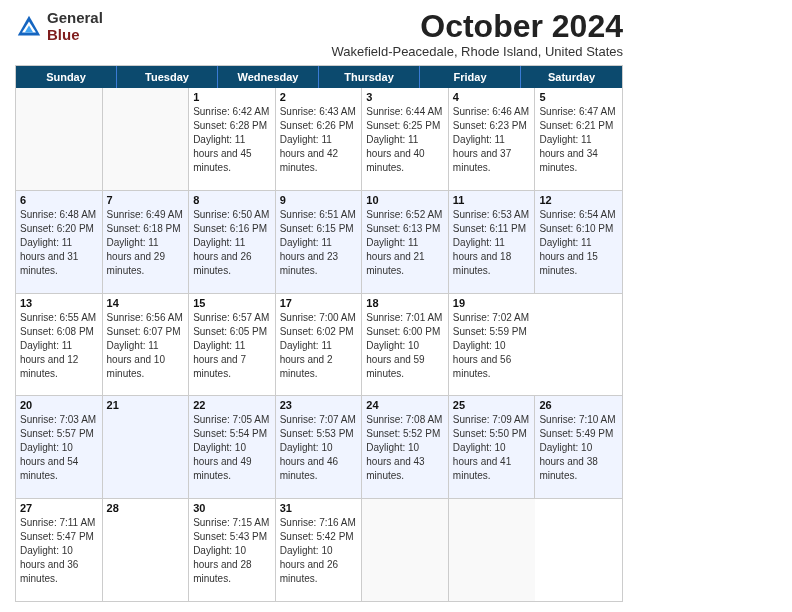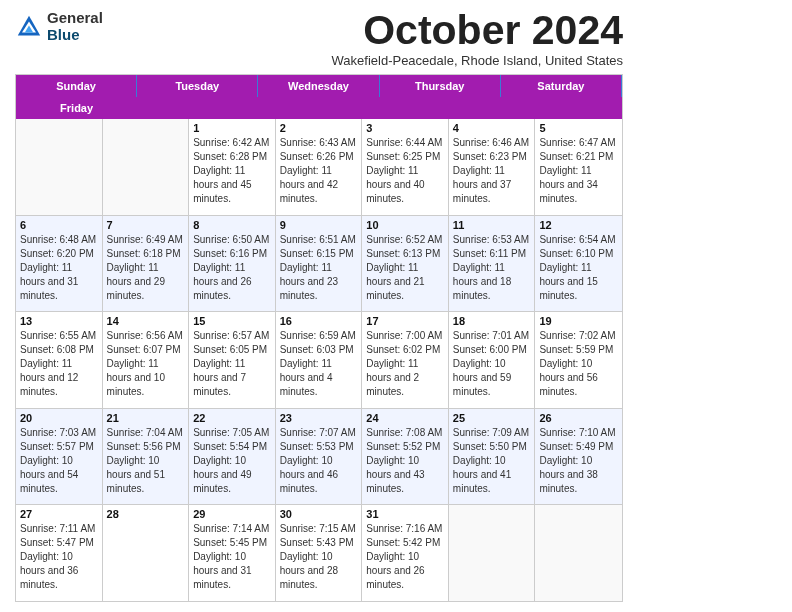--- a/index.html
+++ b/index.html
@@ -27,49 +27,49 @@
       display: flex;
       align-items: center;
       gap: 4px;
     }
     .logo-text {
       font-size: 15px;
       font-weight: bold;
       line-height: 1.1;
     }
     .logo-text .general { color: #333; }
-    .logo-text .blue { color: #0c4a6e; }
+    .logo-text .blue { color: #7f1d1d; }
     .logo-icon {
       width: 28px;
       height: 28px;
     }
     .title-area {
       text-align: right;
     }
     .month-title {
-      font-size: 41px;
+      font-size: 32px;
       font-weight: bold;
       color: #222;
       line-height: 1;
     }
     .subtitle {
       font-size: 13px;
       color: #333;
       margin-top: 2px;
     }
     .calendar {
       flex: 1;
       display: flex;
       flex-direction: column;
       border: 1px solid #ccc;
     }
     .cal-header {
       display: grid;
-      grid-template-columns: repeat(5, 1fr);
-      background: #a21caf;
+      grid-template-columns: repeat(6, 1fr);
+      background: #0c4a6e;
     }
     .cal-header-cell {
       color: #fff;
       font-size: 11px;
       font-weight: bold;
       text-align: center;
       padding: 5px 2px;
       border-right: 1px solid #3a7bd5;
     }
     .cal-header-cell:last-child { border-right: none; }
@@ -129,22 +129,22 @@
       <div class="subtitle">Wakefield-Peacedale, Rhode Island, United States</div>
     </div>
   </div>
 
   <div class="calendar">
     <div class="cal-header">
     <div class="cal-header-cell">Sunday</div>
         <div class="cal-header-cell">Tuesday</div>
         <div class="cal-header-cell">Wednesday</div>
         <div class="cal-header-cell">Thursday</div>
+        <div class="cal-header-cell">Friday</div>
         <div class="cal-header-cell">Saturday</div>
-        <div class="cal-header-cell">Friday</div>
       </div>
     <div class="cal-body">
     <div class="cal-row">
           <div class="cal-cell empty"></div>
           <div class="cal-cell empty"></div>
           <div class="cal-cell">
             <div class="day-num">1</div>
             <div class="day-info" style="white-space: pre-line;">Sunrise: 6:42 AM
 Sunset: 6:28 PM
 Daylight: 11 hours and 45 minutes.</div>
@@ -231,26 +231,20 @@
 Sunset: 6:07 PM
 Daylight: 11 hours and 10 minutes.</div>
           </div>
           <div class="cal-cell">
             <div class="day-num">15</div>
             <div class="day-info" style="white-space: pre-line;">Sunrise: 6:57 AM
 Sunset: 6:05 PM
 Daylight: 11 hours and 7 minutes.</div>
           </div>
           <div class="cal-cell">
-            <div class="day-num">16</div>
-            <div class="day-info" style="white-space: pre-line;">Sunrise: 6:59 AM
-Sunset: 6:03 PM
-Daylight: 11 hours and 4 minutes.</div>
-          </div>
-          <div class="cal-cell">
             <div class="day-num">17</div>
             <div class="day-info" style="white-space: pre-line;">Sunrise: 7:00 AM
 Sunset: 6:02 PM
 Daylight: 11 hours and 2 minutes.</div>
           </div>
           <div class="cal-cell">
             <div class="day-num">18</div>
             <div class="day-info" style="white-space: pre-line;">Sunrise: 7:01 AM
 Sunset: 6:00 PM
 Daylight: 10 hours and 59 minutes.</div>
@@ -264,23 +258,20 @@
         </div>
         <div class="cal-row">
           <div class="cal-cell alt-row">
             <div class="day-num">20</div>
             <div class="day-info" style="white-space: pre-line;">Sunrise: 7:03 AM
 Sunset: 5:57 PM
 Daylight: 10 hours and 54 minutes.</div>
           </div>
           <div class="cal-cell alt-row">
             <div class="day-num">21</div>
-            <div class="day-info" style="white-space: pre-line;">Sunrise: 7:04 AM
-Sunset: 5:56 PM
-Daylight: 10 hours and 51 minutes.</div>
           </div>
           <div class="cal-cell alt-row">
             <div class="day-num">22</div>
             <div class="day-info" style="white-space: pre-line;">Sunrise: 7:05 AM
 Sunset: 5:54 PM
 Daylight: 10 hours and 49 minutes.</div>
           </div>
           <div class="cal-cell alt-row">
             <div class="day-num">23</div>
             <div class="day-info" style="white-space: pre-line;">Sunrise: 7:07 AM
@@ -308,26 +299,20 @@
         </div>
         <div class="cal-row">
           <div class="cal-cell">
             <div class="day-num">27</div>
             <div class="day-info" style="white-space: pre-line;">Sunrise: 7:11 AM
 Sunset: 5:47 PM
 Daylight: 10 hours and 36 minutes.</div>
           </div>
           <div class="cal-cell">
             <div class="day-num">28</div>
-          </div>
-          <div class="cal-cell">
-            <div class="day-num">29</div>
-            <div class="day-info" style="white-space: pre-line;">Sunrise: 7:14 AM
-Sunset: 5:45 PM
-Daylight: 10 hours and 31 minutes.</div>
           </div>
           <div class="cal-cell">
             <div class="day-num">30</div>
             <div class="day-info" style="white-space: pre-line;">Sunrise: 7:15 AM
 Sunset: 5:43 PM
 Daylight: 10 hours and 28 minutes.</div>
           </div>
           <div class="cal-cell">
             <div class="day-num">31</div>
             <div class="day-info" style="white-space: pre-line;">Sunrise: 7:16 AM

